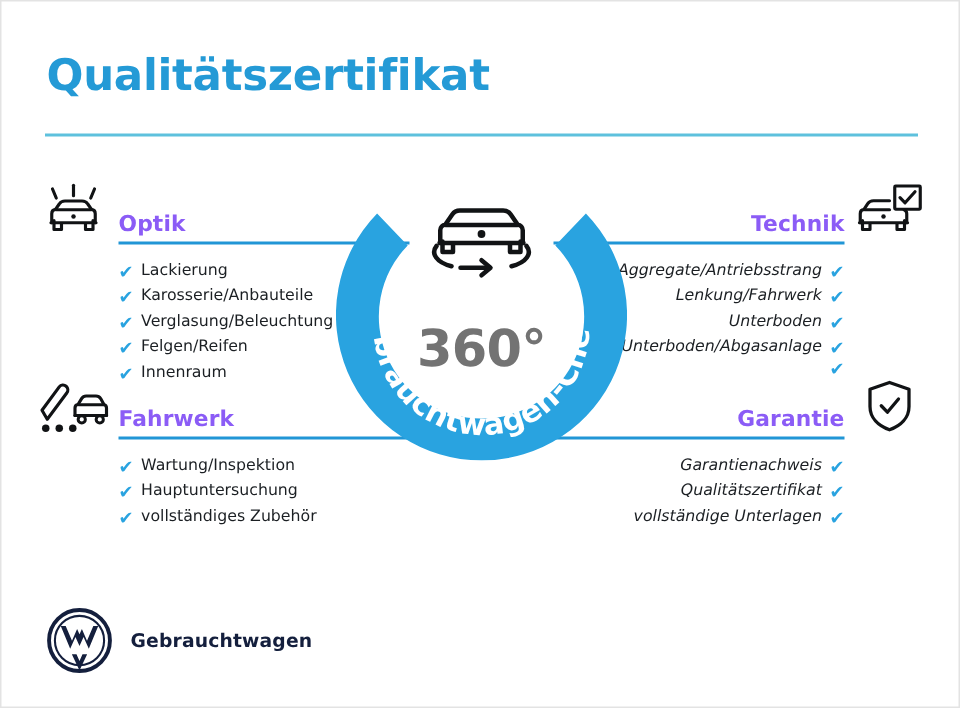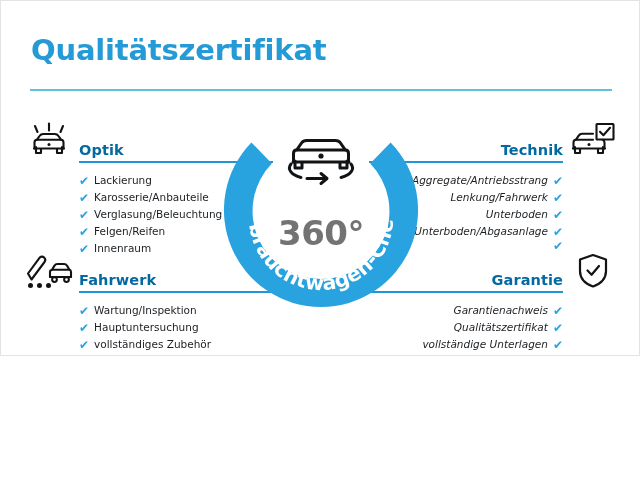--- a/index.html
+++ b/index.html
@@ -6,21 +6,21 @@
     margin: 0;
     padding: 0;
     background: #ffffff;
   }
   body {
     font-family: "DejaVu Sans", sans-serif;
   }
   .page {
     position: relative;
     width: 640px;
-    height: 356px;
+    height: 472px;
     background: #ffffff;
     box-sizing: border-box;
     border: 1px solid #e3e3e3;
     overflow: hidden;
   }
 
   
   .title {
     position: absolute;
     left: 30px;
@@ -52,21 +52,21 @@
 
   .block-head {
     position: relative;
     height: 46px;
   }
   .head-text {
     position: absolute;
     bottom: 7px;
     font-size: 14.5px;
     font-weight: bold;
-    color: #0369a1;
+    color: #8b5cf6;
     letter-spacing: 0.1px;
   }
   .left .head-text  { left: 56px; }
   .right .head-text { right: 56px; }
 
   .head-rule {
     position: absolute;
     bottom: 2px;
     height: 2px;
     background: #2196d6;

